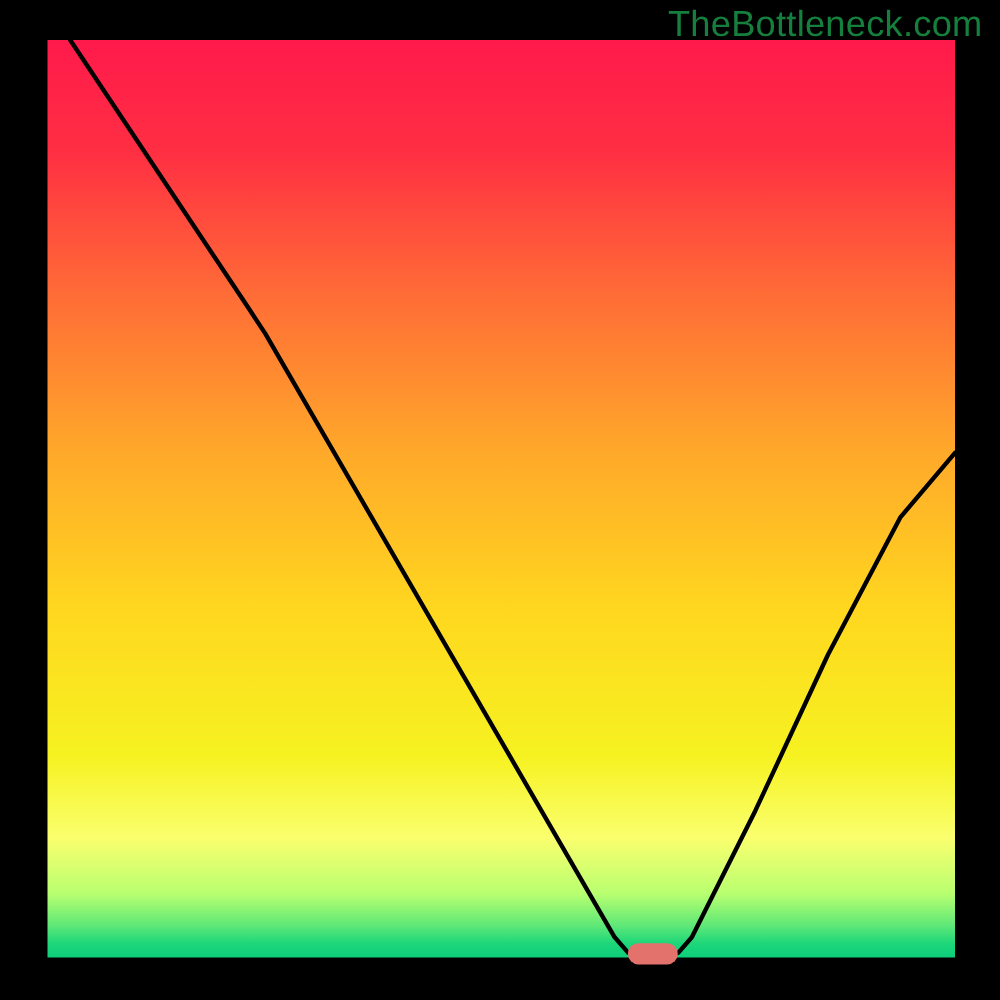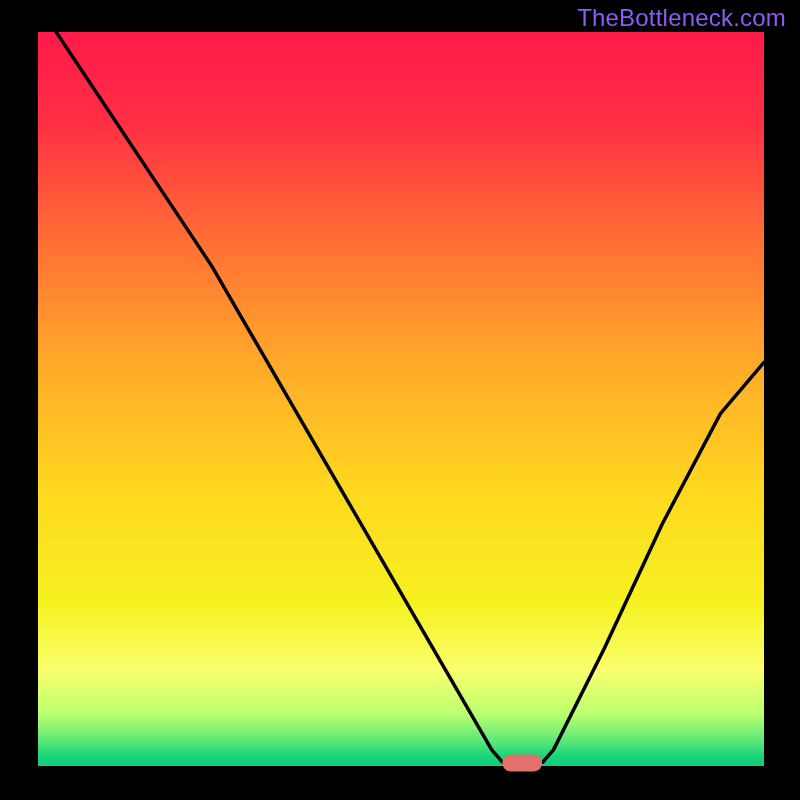--- a/index.html
+++ b/index.html
@@ -14,23 +14,23 @@
     position: relative;
     width: 800px;
     height: 800px;
     background: #000;
   }
   .watermark {
     position: absolute;
     top: 4px;
     right: 14px;
     font-family: Arial, Helvetica, sans-serif;
-    font-size: 24px;
+    font-size: 29px;
     font-weight: 500;
-    color: #8b5cf6;
+    color: #15803d;
     letter-spacing: 0.2px;
     z-index: 10;
   }
   svg {
     position: absolute;
     top: 0;
     left: 0;
     width: 800px;
     height: 800px;
     display: block;

